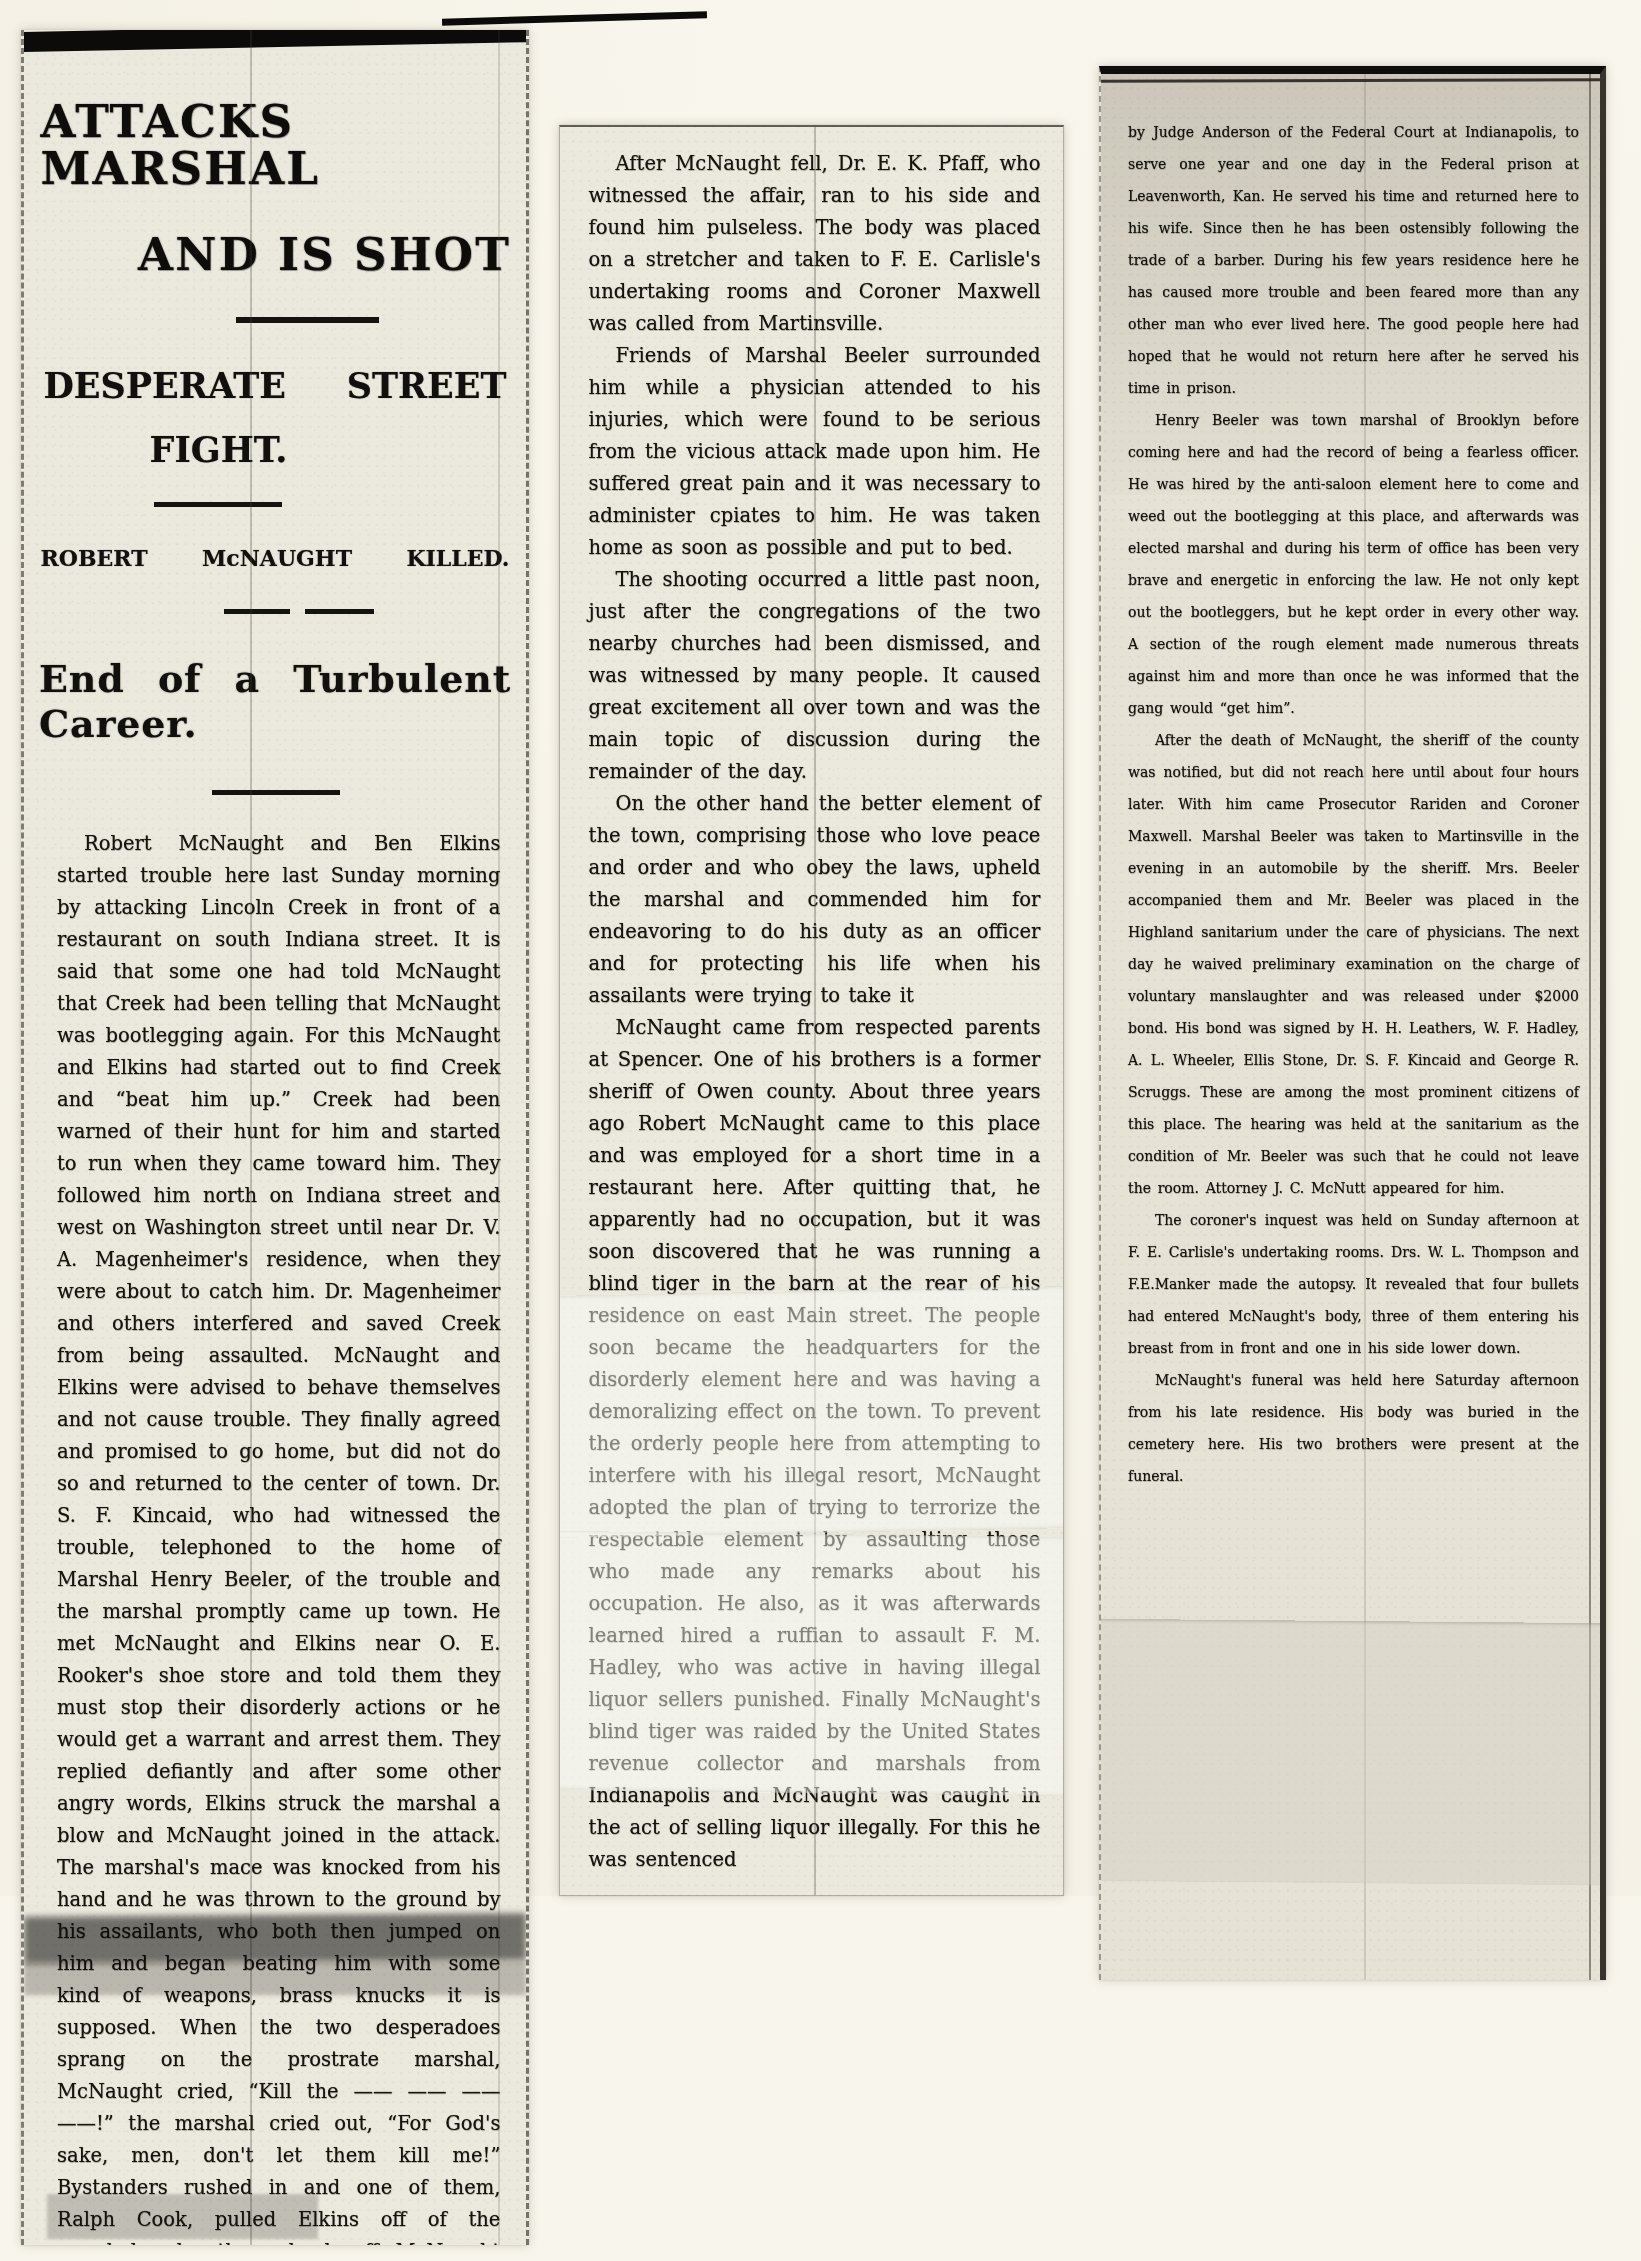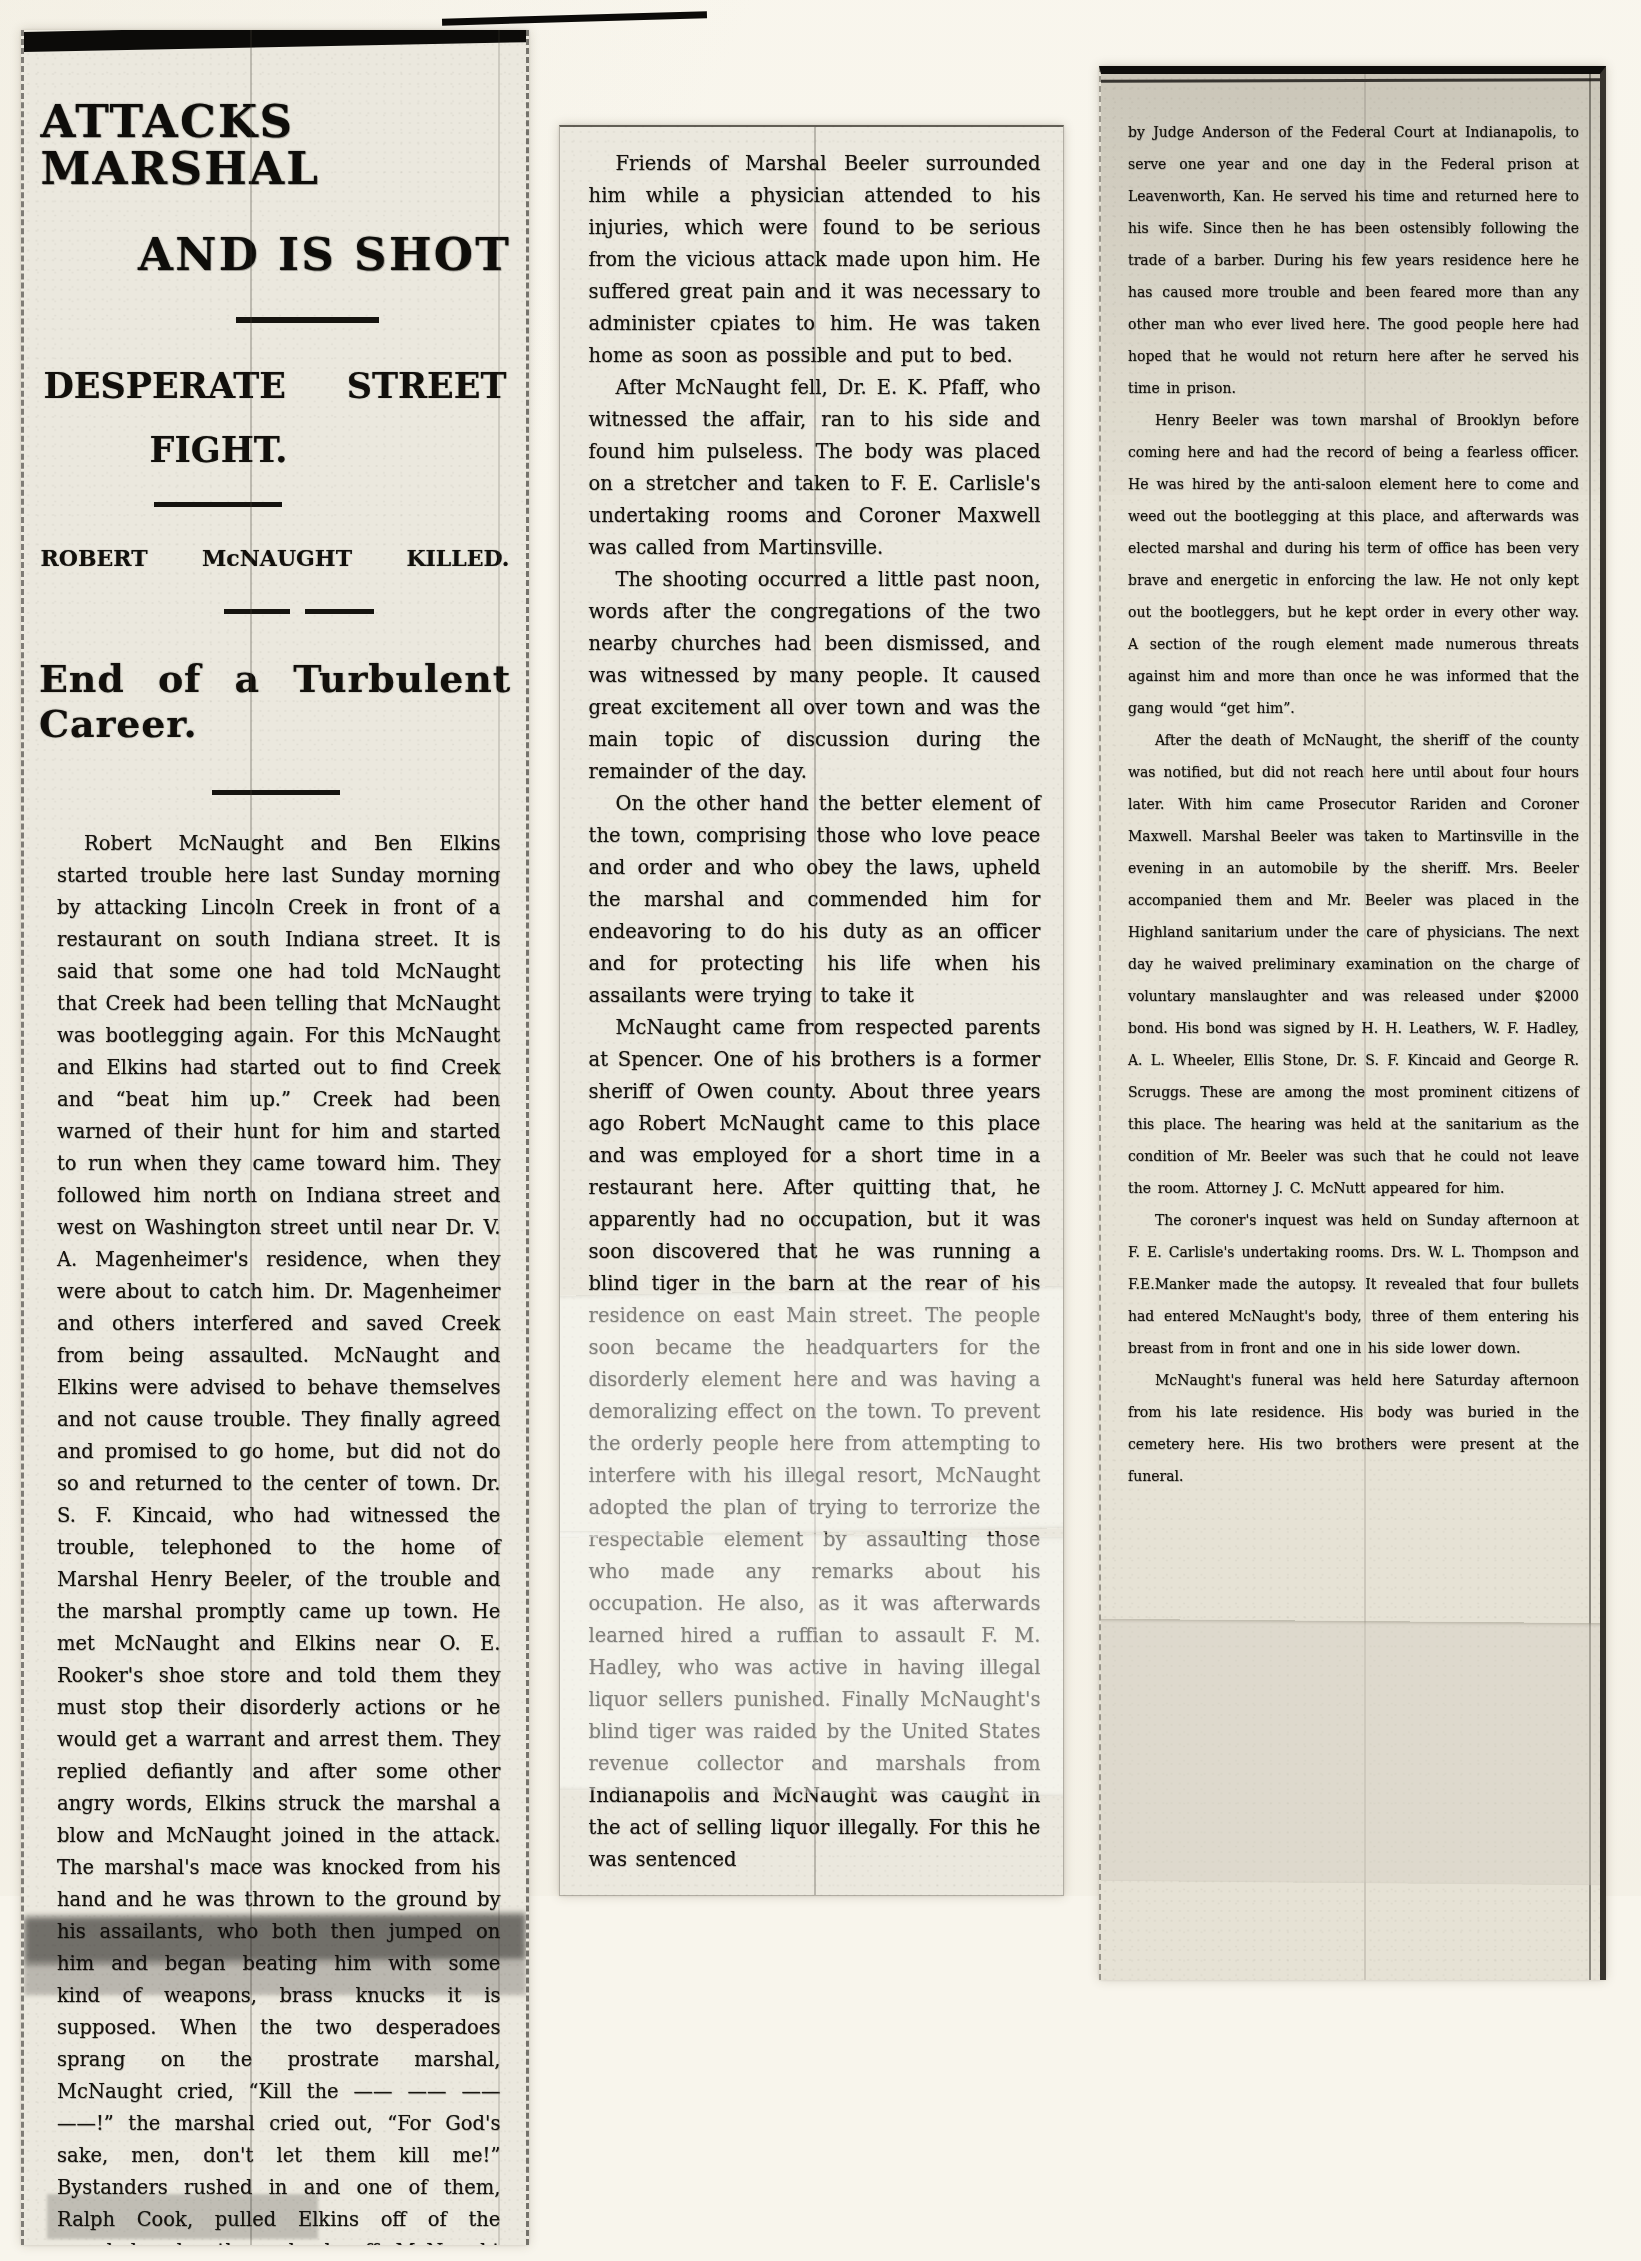--- a/index.html
+++ b/index.html
@@ -159,23 +159,23 @@
     </div>
 
     <div class="smudge smudge-a"></div>
     <div class="smudge smudge-b"></div>
     <div class="smudge smudge-c"></div>
   </article>
 
   <article class="clipping clip2 paper">
     <div class="crease crease2a"></div>
     <div class="body-text">
+      <p>After McNaught fell, Dr. E. K. Pfaff, who witnessed the affair, ran to his side and found him pulseless. The body was placed on a stretcher and taken to F. E. Carlisle's undertaking rooms and Coroner Maxwell was called from Martinsville.</p>
       <p>Friends of Marshal Beeler surrounded him while a physician attended to his injuries, which were found to be serious from the vicious attack made upon him. He suffered great pain and it was necessary to administer cpiates to him. He was taken home as soon as possible and put to bed.</p>
-      <p>After McNaught fell, Dr. E. K. Pfaff, who witnessed the affair, ran to his side and found him pulseless. The body was placed on a stretcher and taken to F. E. Carlisle's undertaking rooms and Coroner Maxwell was called from Martinsville.</p>
-      <p>The shooting occurred a little past noon, words after the congregations of the two nearby churches had been dismissed, and was witnessed by many people. It caused great excitement all over town and was the main topic of discussion during the remainder of the day.</p>
+      <p>The shooting occurred a little past noon, just after the congregations of the two nearby churches had been dismissed, and was witnessed by many people. It caused great excitement all over town and was the main topic of discussion during the remainder of the day.</p>
       <p>On the other hand the better element of the town, comprising those who love peace and order and who obey the laws, upheld the marshal and commended him for endeavoring to do his duty as an officer and for protecting his life when his assailants were trying to take it</p>
       <p>McNaught came from respected parents at Spencer. One of his brothers is a former sheriff of Owen county. About three years ago Robert McNaught came to this place and was employed for a short time in a restaurant here. After quitting that, he apparently had no occupation, but it was soon discovered that he was running a blind tiger in the barn at the rear of his residence on east Main street. The people soon became the headquarters for the disorderly element here and was having a demoralizing effect on the town. To prevent the orderly people here from attempting to interfere with his illegal resort, McNaught adopted the plan of trying to terrorize the respectable element by assaulting those who made any remarks about his occupation. He also, as it was afterwards learned hired a ruffian to assault F. M. Hadley, who was active in having illegal liquor sellers punished. Finally McNaught's blind tiger was raided by the United States revenue collector and marshals from Indianapolis and McNaught was caught in the act of selling liquor illegally. For this he was sentenced</p>
     </div>
     <div class="tape tape-a"></div>
     <div class="tape tape-b"></div>
   </article>
 
   <article class="clipping clip3 paper">
     <div class="bar2"></div>
     <div class="noise-top"></div>

